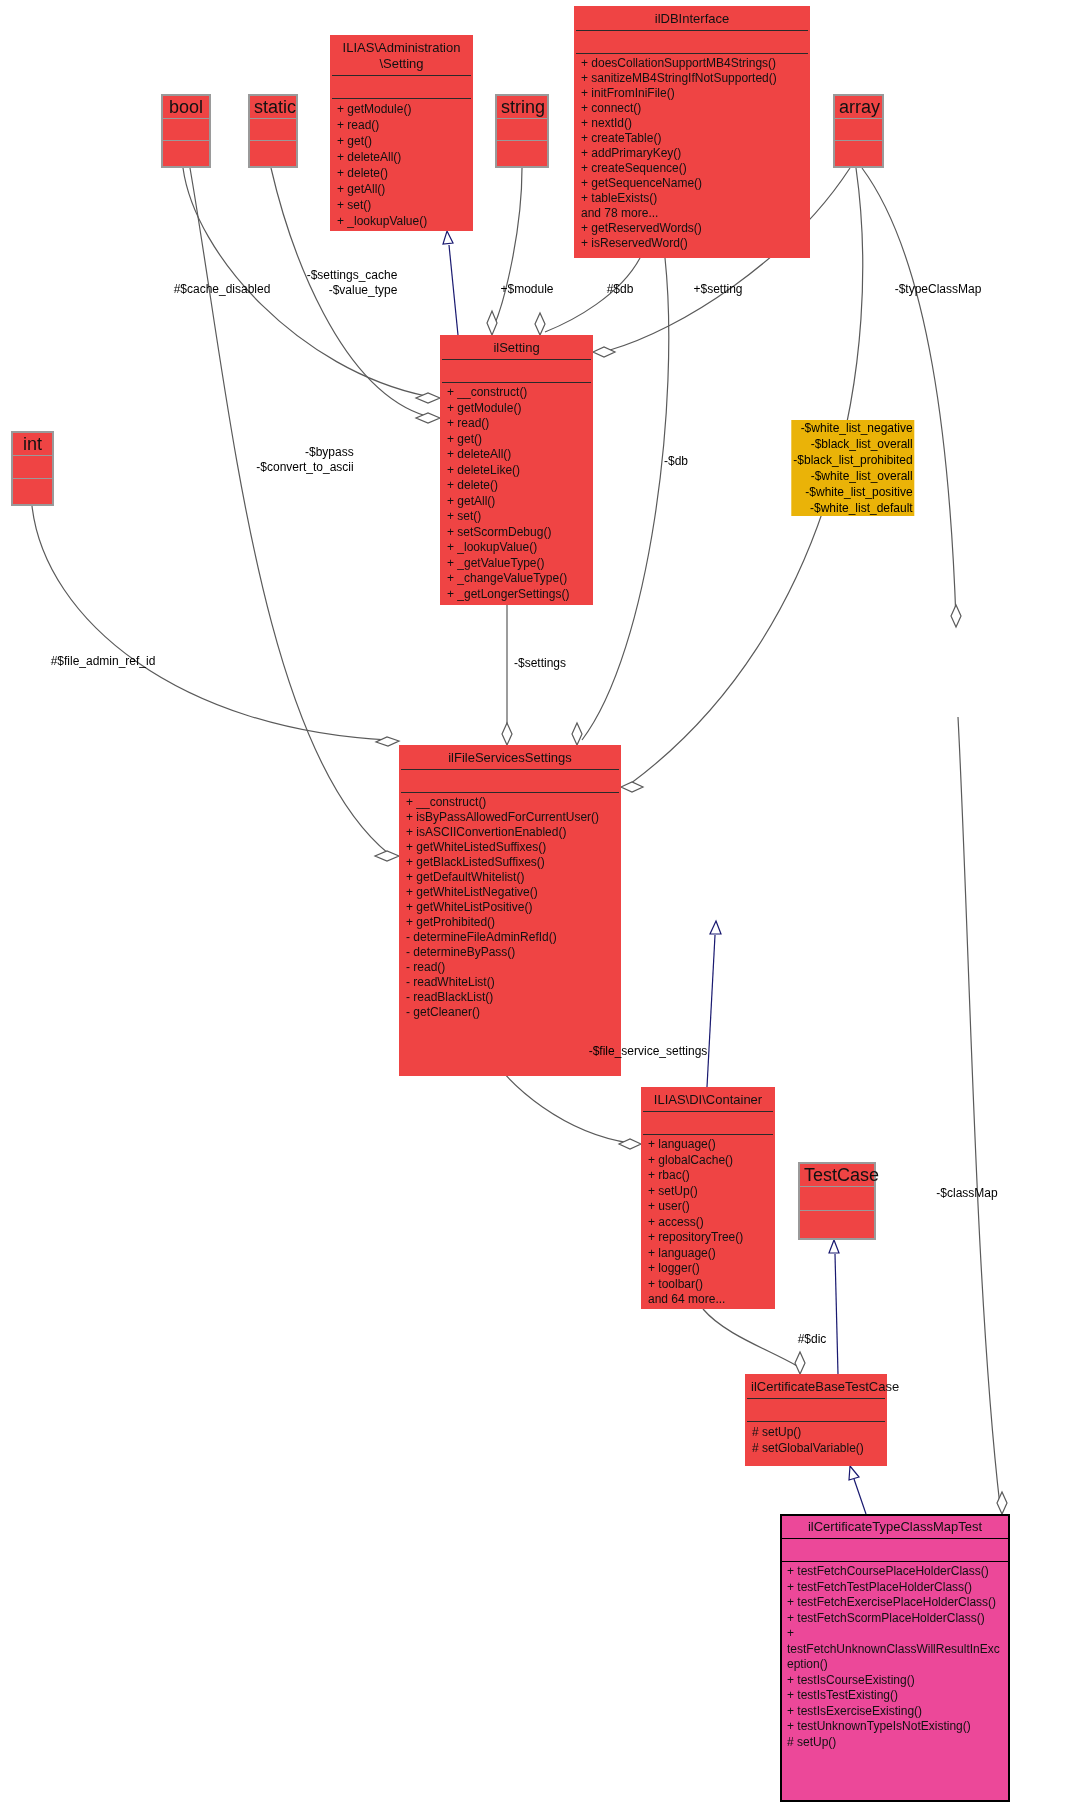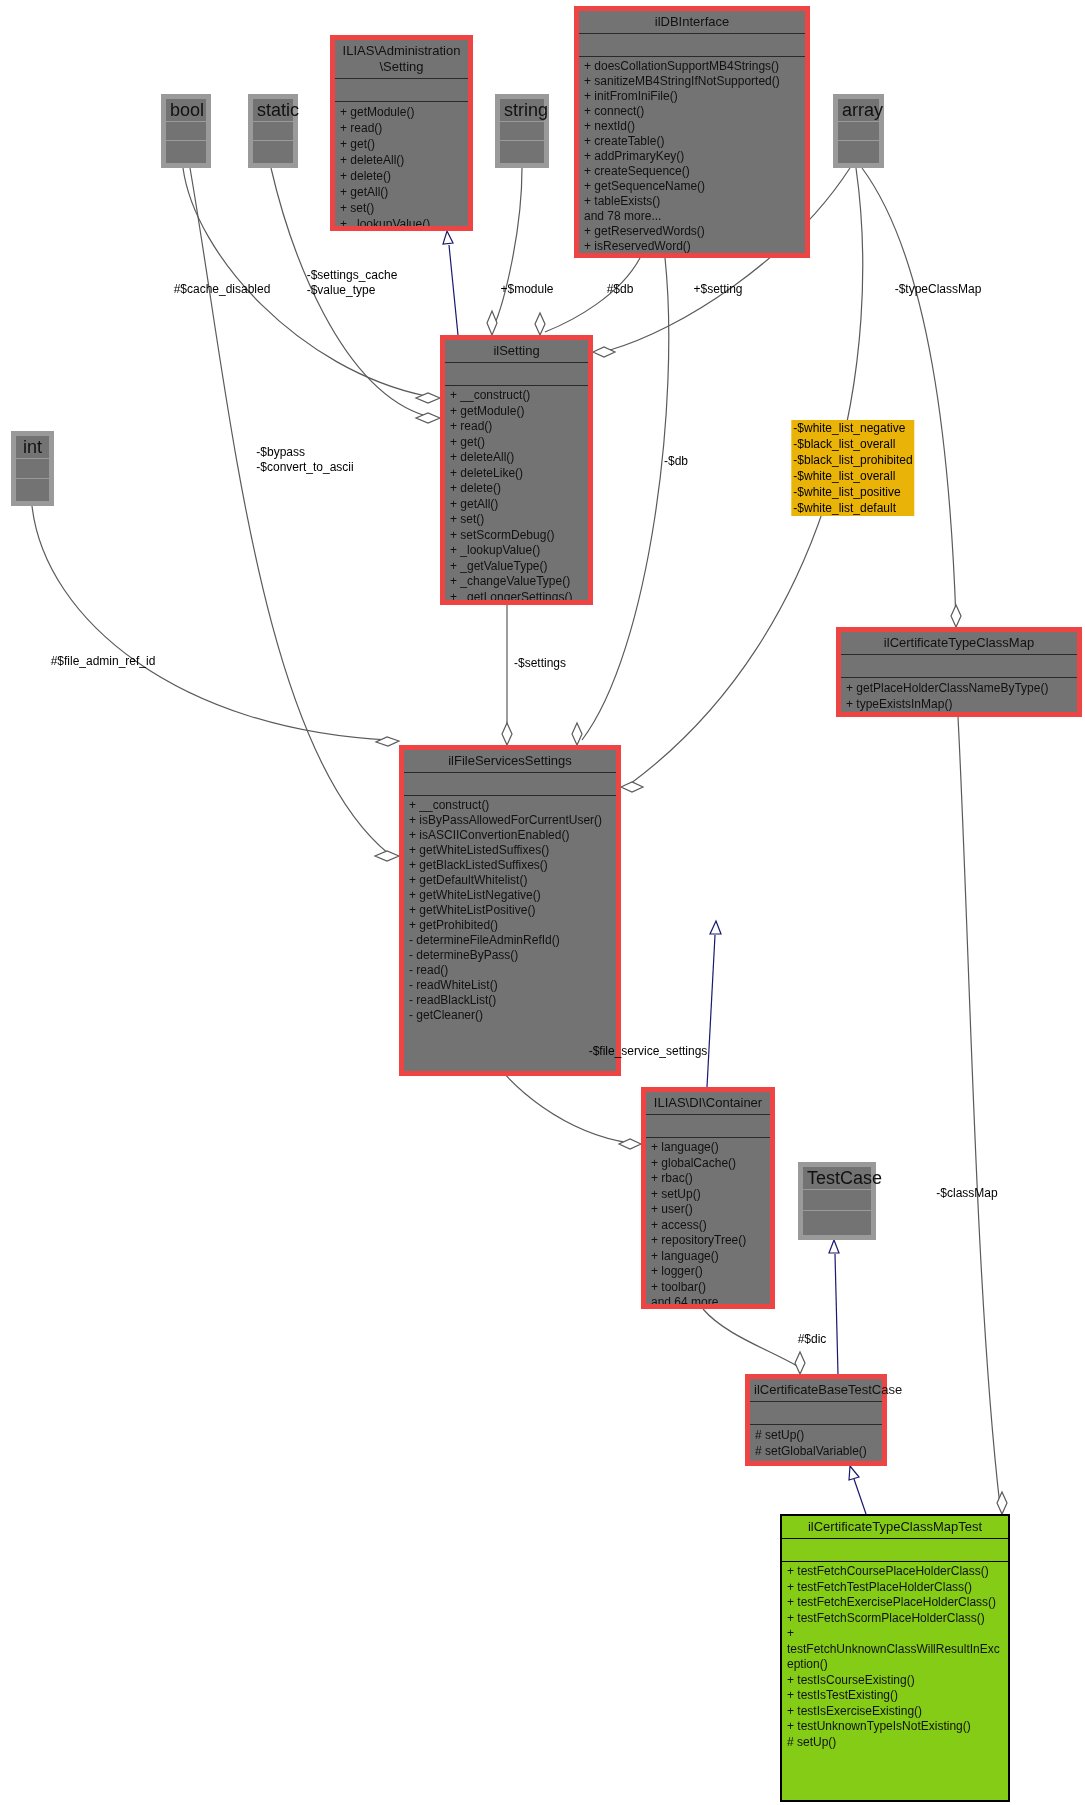--- a/index.html
+++ b/index.html
@@ -3,41 +3,41 @@
 <meta charset="utf-8">
 <style>
   html,body{margin:0;padding:0;background:#ffffff;}
   #canvas{
     position:relative;width:1085px;height:1805px;overflow:hidden;
     font-family:"Liberation Sans", sans-serif;color:#111;background:#fff;
   }
   svg.edges{position:absolute;left:0;top:0;z-index:1;}
   .box{
     position:absolute;z-index:2;display:flex;flex-direction:column;
-    background:#737373;border:5px solid #ef4444;box-sizing:border-box;
+    background:#ef4444;border:2px solid #ef4444;box-sizing:border-box;
   }
   .box.muted{border-color:#9a9a9a;}
-  .box.selected{background:#84cc16;border:2px solid #000;}
+  .box.selected{background:#ec4899;border:2px solid #000;}
   .box .title{
     flex:0 0 auto;text-align:center;font-size:13px;line-height:16px;
     padding:3px 4px;border-bottom:1px solid inherit;
     border-bottom:1px solid #2a2a2a;white-space:nowrap;
   }
   .box.muted .title{border-bottom-color:#9a9a9a;font-size:18px;}
   .box.selected .title{border-bottom-color:#000;}
   .box .attrs{flex:0 0 22px;border-bottom:1px solid #2a2a2a;}
   .box.muted .attrs{border-bottom-color:#9a9a9a;flex:1 1 auto;}
   .box.selected .attrs{border-bottom-color:#000;}
   .box .methods{flex:1 1 auto;padding:2px 0;font-size:12px;line-height:15px;overflow:hidden;}
   .box .methods .m{padding:0 4px 0 5px;white-space:nowrap;}
   .box .methods.wrap .m{white-space:normal;overflow-wrap:anywhere;}
   .box.muted .methods{flex:1 1 auto;}
   .elabel{
     position:absolute;z-index:3;font-size:12px;line-height:15px;color:#000;
-    transform:translateX(-50%);text-align:left;white-space:nowrap;
+    transform:translateX(-50%);text-align:right;white-space:nowrap;
   }
   .elabel.bg{background:#eab308;padding:0 2px;}
 </style>
 </head>
 <body>
 
 <div id="canvas">
 
   <svg class="edges" width="1085" height="1805" viewBox="0 0 1085 1805">
     <g fill="none" stroke="#5a5a5a" stroke-width="1.2">
@@ -171,29 +171,20 @@
         <div class="m">+ _getLongerSettings()</div>
       </div>
   </div>
 
   <div class="box muted" style="left:11px;top:431px;width:43px;height:75px">
     <div class="title">int</div>
     <div class="attrs"></div>
     <div class="methods"></div>
   </div>
 
-  <div class="box" style="left:836px;top:627px;width:246px;height:90px">
-    <div class="title">ilCertificateTypeClassMap</div>
-    <div class="attrs"></div>
-    <div class="methods" style="line-height:16px">
-
-    <div class="m">+ getPlaceHolderClassNameByType()</div>
-        <div class="m">+ typeExistsInMap()</div>
-      </div>
-  </div>
 
   <div class="box" style="left:399px;top:745px;width:222px;height:331px">
     <div class="title">ilFileServicesSettings</div>
     <div class="attrs"></div>
     <div class="methods">
 
     <div class="m">+ __construct()</div>
         <div class="m">+ isByPassAllowedForCurrentUser()</div>
         <div class="m">+ isASCIIConvertionEnabled()</div>
         <div class="m">+ getWhiteListedSuffixes()</div>

